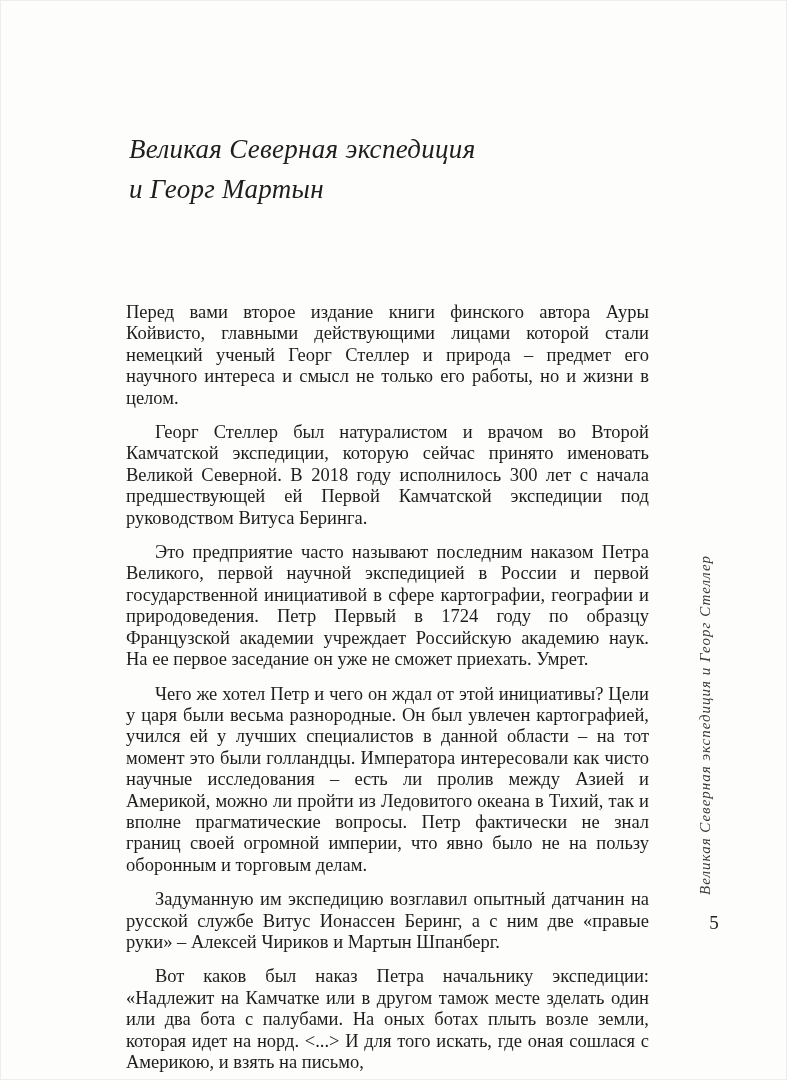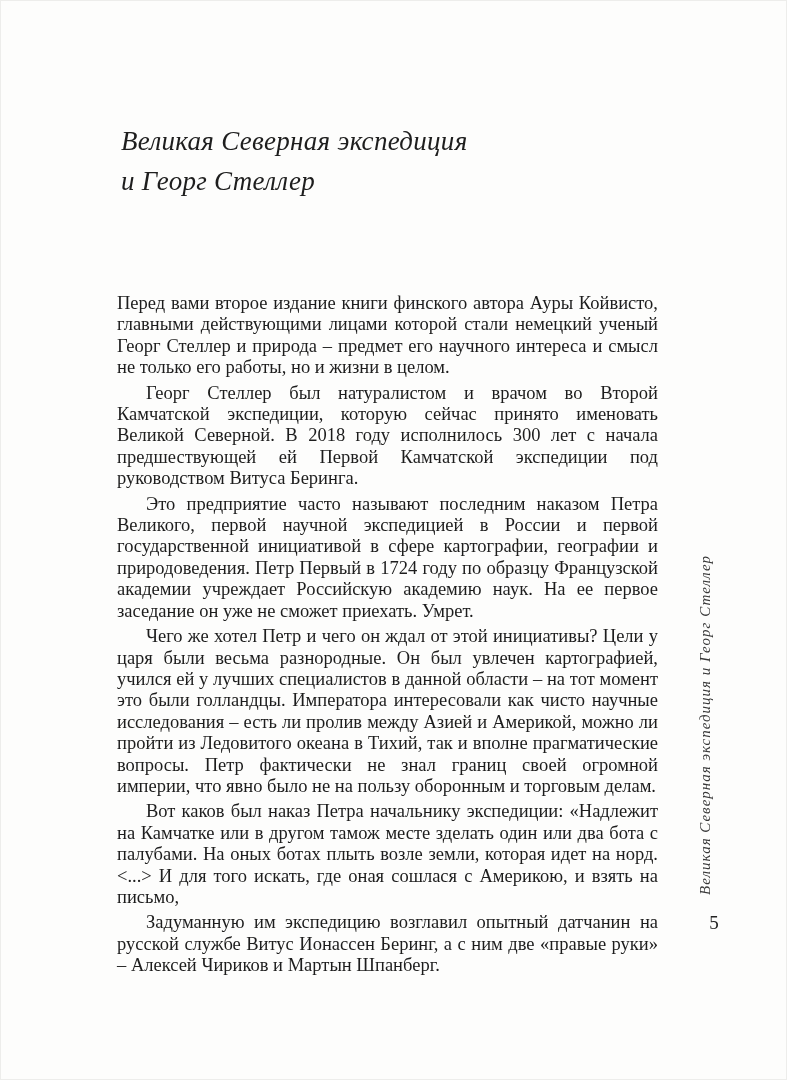--- a/index.html
+++ b/index.html
@@ -15,36 +15,36 @@
     font-family: "Liberation Serif", "DejaVu Serif", serif;
     color: #1d1d1d;
     overflow: hidden;
     box-sizing: border-box;
     border: 1px solid #ededeb;
   }
   .title {
     position: absolute;
     left: 112px;
     top: 112px;
-    margin: 8px;
+    margin: 16px;
     font-size: 27px;
     font-weight: normal;
     font-style: italic;
     line-height: 40px;
     letter-spacing: 0.3px;
     color: #1e1e1e;
   }
   .body-text {
     position: absolute;
     left: 112px;
     top: 288px;
     width: 549px;
   }
   .para {
-    margin: 4px;
+    margin: 13px;
     font-size: 18.5px;
     line-height: 21.4px;
     text-align: justify;
     color: #1d1d1d;
   }
   .para.indent {
     text-indent: 29px;
   }
   .running-title {
     position: absolute;
@@ -68,28 +68,28 @@
     text-align: center;
     font-size: 19px;
     color: #222222;
   }
 </style>
 </head>
 <body>
 
 <div class="page">
 
-  <h1 class="title"><span>Великая Северная экспедиция</span><br><span>и Георг Стеллер</span></h1>
+  <h1 class="title"><span>Великая Северная экспедиция</span><br><span>и Георг Мартын</span></h1>
 
   <div class="body-text">
       <p class="para">Перед вами второе издание книги финского автора Ауры Койвисто, главными действующими лицами которой стали немецкий ученый Георг Стеллер и природа – предмет его научного интереса и смысл не только его работы, но и жизни в целом.</p>
       <p class="para indent">Георг Стеллер был натуралистом и врачом во Второй Камчатской экспедиции, которую сейчас принято именовать Великой Северной. В 2018 году исполнилось 300 лет с начала предшествующей ей Первой Камчатской экспедиции под руководством Витуса Беринга.</p>
       <p class="para indent">Это предприятие часто называют последним наказом Петра Великого, первой научной экспедицией в России и первой государственной инициативой в сфере картографии, географии и природоведения. Петр Первый в 1724 году по образцу Французской академии учреждает Российскую академию наук. На ее первое заседание он уже не сможет приехать. Умрет.</p>
       <p class="para indent">Чего же хотел Петр и чего он ждал от этой инициативы? Цели у царя были весьма разнородные. Он был увлечен картографией, учился ей у лучших специалистов в данной области – на тот момент это были голландцы. Императора интересовали как чисто научные исследования – есть ли пролив между Азией и Америкой, можно ли пройти из Ледовитого океана в Тихий, так и вполне прагматические вопросы. Петр фактически не знал границ своей огромной империи, что явно было не на пользу оборонным и торговым делам.</p>
+      <p class="para indent">Задуманную им экспедицию возглавил опытный датчанин на русской службе Витус Ионассен Беринг, а с ним две «правые руки» – Алексей Чириков и Мартын Шпанберг.</p>
       <p class="para indent">Вот каков был наказ Петра начальнику экспедиции: «Надлежит на Камчатке или в другом тамож месте зделать один или два бота с палубами. На оных ботах плыть возле земли, которая идет на норд. &lt;...&gt; И для того искать, где оная сошлася с Америкою, и взять на письмо,</p>
-      <p class="para indent">Задуманную им экспедицию возглавил опытный датчанин на русской службе Витус Ионассен Беринг, а с ним две «правые руки» – Алексей Чириков и Мартын Шпанберг.</p>
     </div>
 
   <div class="running-title">Великая Северная экспедиция и Георг Стеллер</div>
 
   <div class="page-number">5</div>
 
 </div>
 
 </body></html>

